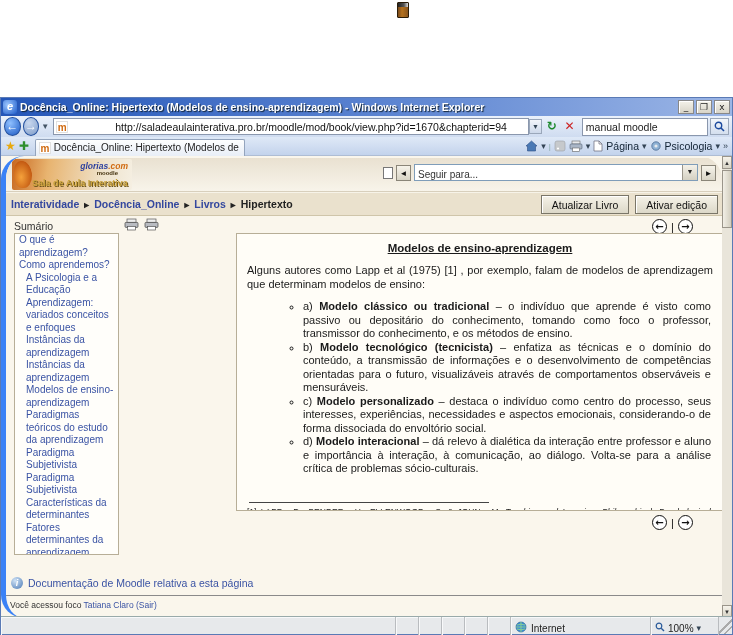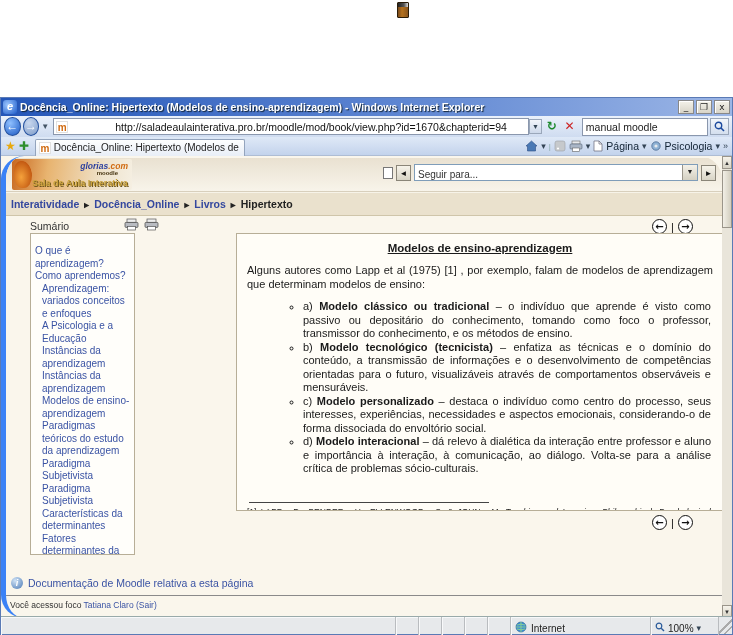--- a/index.html
+++ b/index.html
@@ -99,31 +99,31 @@
   .crumbbar { position:absolute; left:0; top:36px; right:0; height:24px; background:#eae1cd;
     border-top:1px solid #f7f3e8; border-bottom:1px solid #cfc5aa; }
   .crumbs { position:absolute; left:5px; top:5px; font-size:10.5px; font-weight:bold; color:#222; white-space:nowrap; }
   .crumbs a { color:#33479e; text-decoration:none; }
   .crumbs .bsep { color:#222; font-size:9px; padding:0 3px; }
   .crumb-btns { position:absolute; right:4px; top:2px; display:flex; gap:6px; }
   .btn3d { height:19px; padding:0 10px; font-size:10.5px; color:#111; background:linear-gradient(#f5f2e8,#dcd8c8);
     border:1px solid #7a7668; box-shadow:inset 1px 1px 0 #fff; font-family:inherit; }
 
   .main { position:absolute; left:0; top:60px; right:0; height:360px; }
-  .sumario-label { position:absolute; left:24px; top:4px; font-size:10.5px; color:#333; }
+  .sumario-label { position:absolute; left:8px; top:4px; font-size:10.5px; color:#333; }
   .printers { position:absolute; left:118px; top:1px; display:flex; gap:5px; }
   .navpair { position:absolute; display:flex; align-items:center; gap:4px; }
   .navpair.top { left:646px; top:3px; }
   .navpair.bottom { left:646px; top:299px; }
   .circ-arrow { width:15px; height:15px; border-radius:50%; border:1.5px solid #111; background:#fff;
     font-size:10px; line-height:13px; text-align:center; color:#111; font-weight:bold; font-family:"DejaVu Sans",sans-serif; }
   .navpair .pipe { color:#111; font-size:11px; }
 
-  .toc-box { position:absolute; left:24px; top:17px; width:105px; height:322px; background:#fffefa;
-    border:1px solid #b7ae97; padding:11px 2px 4px 4px; overflow:hidden; }
+  .toc-box { position:absolute; left:8px; top:17px; width:105px; height:322px; background:#fffefa;
+    border:1px solid #b7ae97; padding:0 2px 4px 4px; overflow:hidden; }
   .toc-box a { display:block; font-size:10px; line-height:12.5px; color:#3a53a4; text-decoration:none; }
   .toc-box a.lvl1 { padding-left:7px; }
 
   .content-box { position:absolute; left:230px; top:17px; width:488px; height:278px; background:#fffdf7;
     border:1px solid #b7ae97; padding:8px 10px; overflow:hidden; color:#1a1a1a; }
   .content-title { text-align:center; font-size:11.5px; font-weight:bold; text-decoration:underline; margin-bottom:10px; }
   .content-intro { font-size:11px; line-height:13.5px; text-align:justify; margin-bottom:9px; }
   ul.models { list-style:circle outside; padding-left:56px; margin:0; }
   ul.models li { font-size:11px; line-height:13.5px; text-align:justify; padding-right:2px; }
   .fn-divider { width:240px; border-top:1px solid #444; margin:26px 0 4px 2px; }
@@ -257,20 +257,24 @@
               <span class="sel-text">Seguir para...</span>
               <span class="sel-drop">▼</span>
             </div>
             <div class="jump-arrow">►</div>
           </div>
         </div>
 
         <div class="crumbbar">
           <div class="crumbs">
             <a href="#">Interatividade</a><span class="bsep">►</span><a href="#">Docência_Online</a><span class="bsep">►</span><a href="#">Livros</a><span class="bsep">►</span><span>Hipertexto</span>
+          </div>
+          <div class="crumb-btns">
+            <button class="btn3d">Atualizar Livro</button>
+            <button class="btn3d">Ativar edição</button>
           </div>
         </div>
 
         <div class="main">
           <div class="sumario-label">Sumário</div>
           <div class="printers">
             <span>
               <svg width="15" height="13" viewBox="0 0 15 13">
                   <rect x="3" y="1" width="9" height="3.4" fill="#eee" stroke="#555" stroke-width="0.7"></rect>
                   <rect x="1" y="4.4" width="13" height="5" rx="1" fill="#b9bcc2" stroke="#444" stroke-width="0.7"></rect>
@@ -287,22 +291,22 @@
           </div>
 
           <div class="navpair top">
             <span class="circ-arrow">←</span>
             <span class="pipe">|</span>
             <span class="circ-arrow">→</span>
           </div>
 
           <div class="toc-box">
             <a href="#" class="lvl0">O que é aprendizagem? Como aprendemos?</a>
+            <a href="#" class="lvl1">A Psicologia e a Educação</a>
             <a href="#" class="lvl1">Aprendizagem: variados conceitos e enfoques</a>
-            <a href="#" class="lvl1">A Psicologia e a Educação</a>
             <a href="#" class="lvl1">Instâncias da aprendizagem</a>
             <a href="#" class="lvl1">Instâncias da aprendizagem</a>
             <a href="#" class="lvl1">Modelos de ensino-aprendizagem</a>
             <a href="#" class="lvl1">Paradigmas teóricos do estudo da aprendizagem</a>
             <a href="#" class="lvl1">Paradigma Subjetivista</a>
             <a href="#" class="lvl1">Paradigma Subjetivista</a>
             <a href="#" class="lvl1">Características da determinantes</a>
             <a href="#" class="lvl1">Fatores determinantes da aprendizagem</a>
 
           </div>

